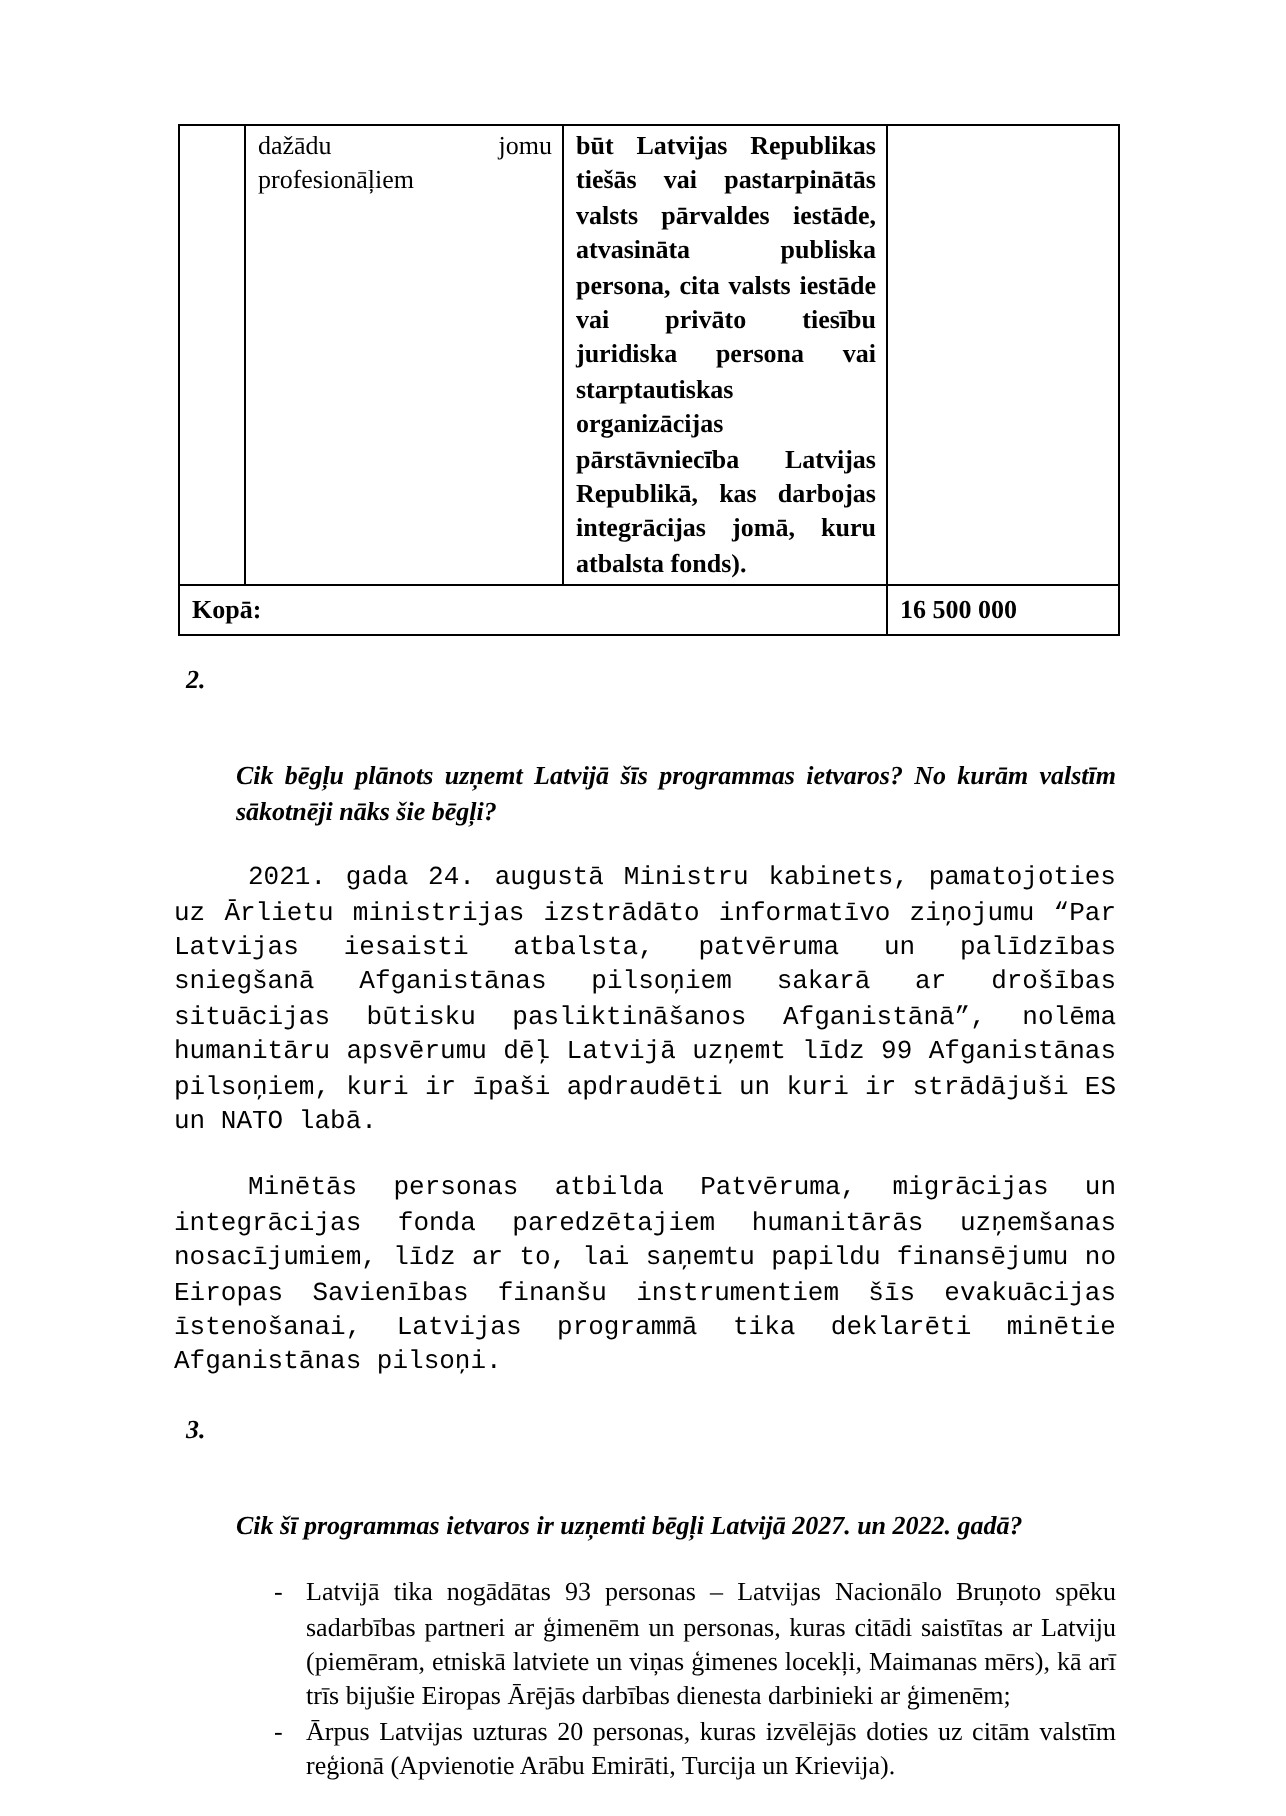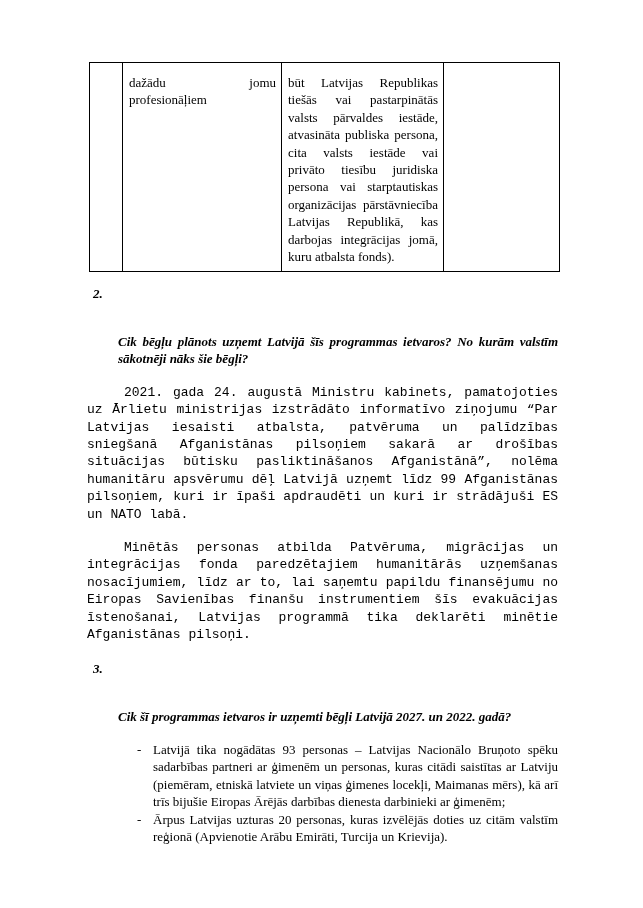--- a/index.html
+++ b/index.html
@@ -19,27 +19,27 @@
   table.doc-table {
     border-collapse: collapse;
     width: 470px;
     table-layout: fixed;
     margin-left: 2px;
     margin-bottom: 13px;
   }
   table.doc-table td {
     border: 1.5px solid #000000;
     vertical-align: top;
-    padding: 11px 5px 2px 6px;
+    padding: 1px 5px 2px 6px;
     text-align: justify;
     overflow: hidden;
   }
   td.c1 { width: 33px; }
   td.c2 { width: 159px; }
-  td.c3 { width: 162px; }
+  td.c3 { width: 162px; font-weight: bold; }
   td.c4 { width: 116px; }
   tr.content-row td { height: 209px; }
   tr.total-row td {
     height: 25px;
     font-weight: bold;
     text-align: left;
     vertical-align: middle;
     padding-top: 0;
     padding-bottom: 2px;
   }
@@ -72,20 +72,24 @@
 <div class="page">
 
   <table class="doc-table">
     <tbody>
         <tr class="content-row">
       <td class="c1"></td>
       <td class="c2">dažādu jomu profesionāļiem</td>
       <td class="c3">būt Latvijas Republikas tiešās vai pastarpinātās valsts pārvaldes iestāde, atvasināta publiska persona, cita valsts iestāde vai privāto tiesību juridiska persona vai starptautiskas organizācijas pārstāvniecība Latvijas Republikā, kas darbojas integrācijas jomā, kuru atbalsta fonds).</td>
       <td class="c4"></td>
     </tr>
+    <tr class="total-row">
+      <td colspan="3">Kopā:</td>
+      <td class="c4">16 500 000</td>
+    </tr>
   </tbody>
     </table>
 
   <div class="question">
     <span class="q-num">2.</span>
     <span class="q-text">Cik bēgļu plānots uzņemt Latvijā šīs programmas ietvaros? No kurām valstīm sākotnēji nāks šie bēgļi?</span>
   </div>
 
   <p class="para">2021. gada 24. augustā Ministru kabinets, pamatojoties uz Ārlietu ministrijas izstrādāto informatīvo ziņojumu “Par Latvijas iesaisti atbalsta, patvēruma un palīdzības sniegšanā Afganistānas pilsoņiem sakarā ar drošības situācijas būtisku pasliktināšanos Afganistānā”, nolēma humanitāru apsvērumu dēļ Latvijā uzņemt līdz 99 Afganistānas pilsoņiem, kuri ir īpaši apdraudēti un kuri ir strādājuši ES un NATO labā.</p>
 

